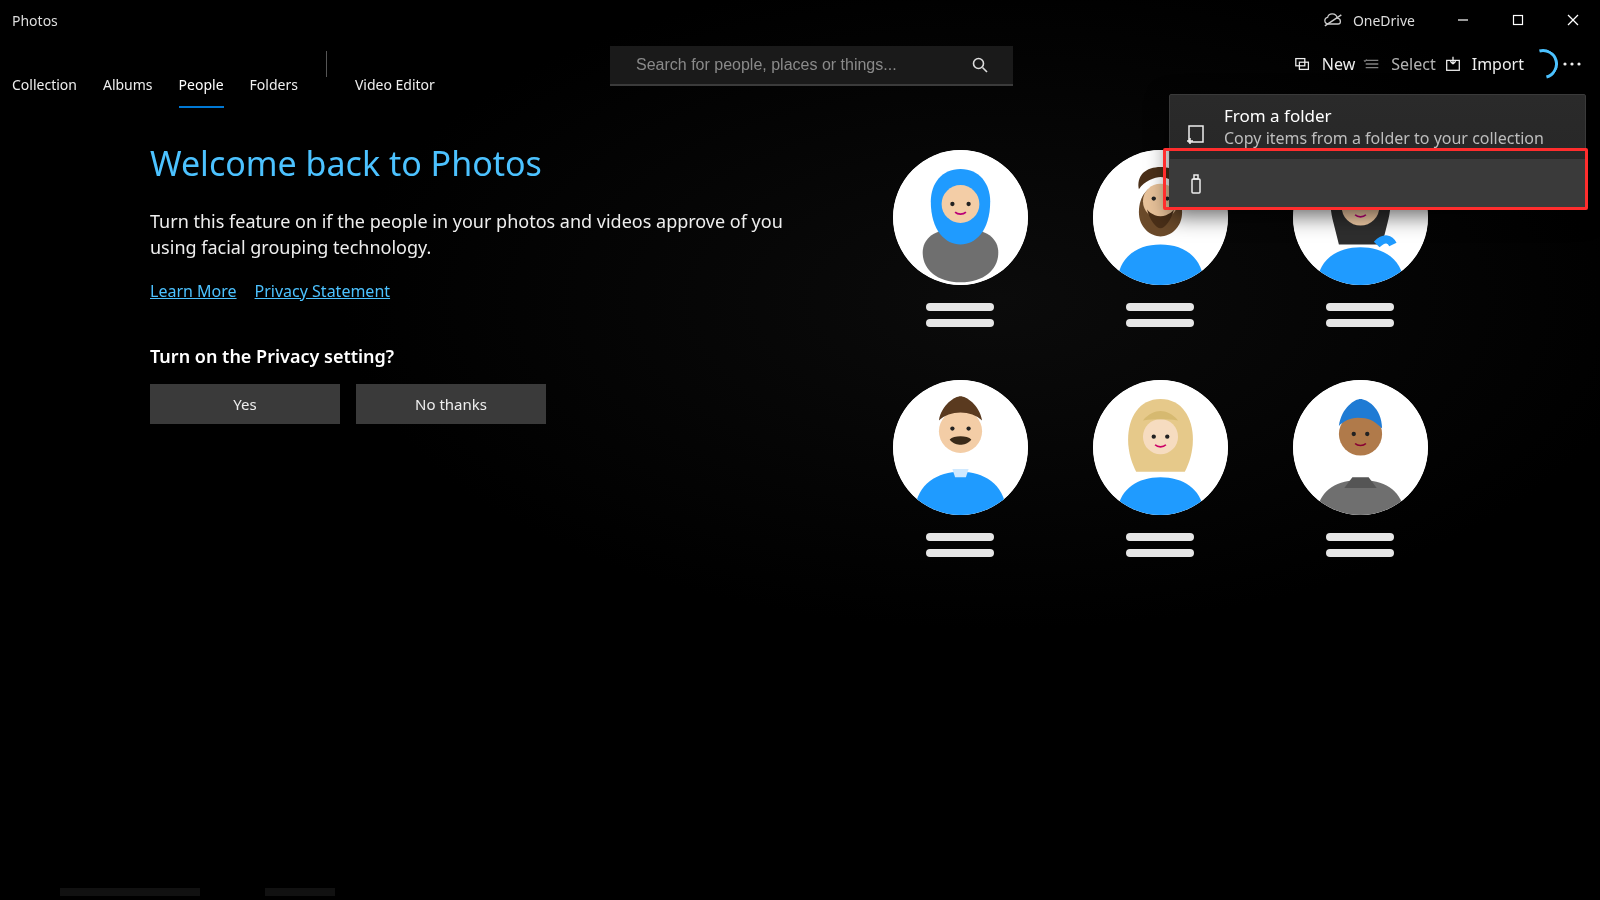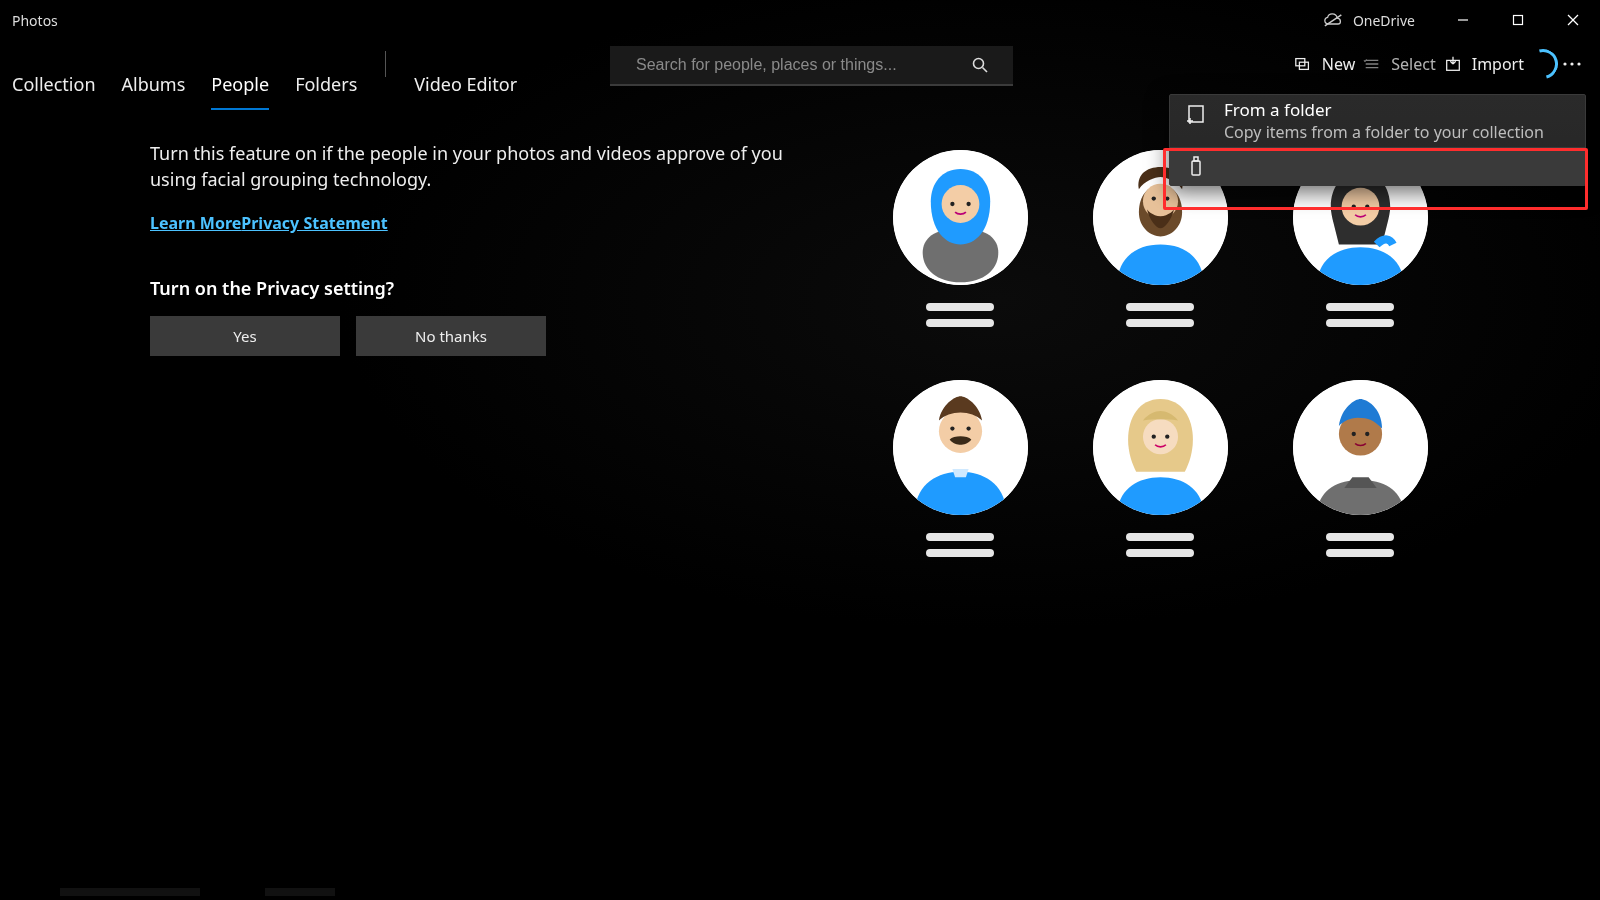--- a/index.html
+++ b/index.html
@@ -25,56 +25,56 @@
   .titlebar-right{position:absolute;right:0;top:0;display:flex;align-items:center;height:40px;}
   .onedrive{display:flex;align-items:center;gap:8px;margin-right:20px;font-size:14px;color:#ddd;}
   .onedrive-icon{width:22px;height:14px;position:relative;}
   .onedrive-icon svg{display:block}
   .win-btn{width:55px;height:40px;display:flex;align-items:center;justify-content:center;color:#eee;}
   .win-btn svg{width:12px;height:12px;display:block}
 
   
   .toolbar{display:flex;align-items:center;height:48px;padding:0 12px;gap:26px;position:relative;}
   .tabs{display:flex;align-items:center;gap:26px;margin-left:0;}
-  .tab{font-size:18px;color:#eee;padding:6px 0;position:relative;white-space:nowrap;margin-top:40px;}
+  .tab{font-size:14px;color:#eee;padding:6px 0;position:relative;white-space:nowrap;margin-top:40px;}
   .tab.active{color:#fff;}
   .tab.active::after{content:"";position:absolute;left:0;right:0;bottom:-8px;height:2px;background:#0078d4;}
   .tab-sep{width:1px;height:26px;background:#555;margin:0 2px;}
 
   .searchbox{position:absolute;left:610px;top:6px;width:355px;height:38px;background:var(--search-bg);display:flex;align-items:center;padding:0 24px;border-bottom:2px solid #3b3b3b;justify-content:space-between;}
   .searchbox input{flex:1;background:transparent;border:none;outline:none;color:#eee;font-size:16px;}
   .searchbox input::placeholder{color:#8a8a8a;}
   .searchbox .search-icon{width:18px;height:18px;color:#ddd;}
 
   .actions{position:absolute;right:14px;top:0;display:flex;align-items:center;height:48px;}
   .action{display:flex;align-items:center;gap:10px;font-size:16px;color:#eee;padding:6px 4px;}
   .action svg{width:18px;height:18px;display:block}
   .spinner{width:24px;height:24px;border:3px solid transparent;border-top-color:#4cc2ff;border-right-color:#4cc2ff;border-radius:50%;transform:rotate(30deg);}
   .more svg{width:20px;height:6px}
 
   
   .content{position:absolute;left:150px;top:140px;width:640px;}
   .headline{color:var(--accent);font-size:34px;font-weight:400;margin:0 0 22px 0;}
   .para{font-size:18px;line-height:26px;color:#eee;margin:0 0 20px 0;}
-  .links{display:flex;margin-top:2px;font-weight:bold;}
+  .links{display:flex;gap:18px;margin-top:2px;}
   .link{color:#4cc2ff;text-decoration:underline;font-size:16px;}
   .prompt{font-size:18px;font-weight:600;margin:42px 0 16px 0;}
   .btns{display:flex;gap:16px;}
   .btn{width:190px;height:40px;display:flex;align-items:center;justify-content:center;background:var(--btn-bg);font-size:15px;color:#eee;}
 
   
   .avatars{position:absolute;left:860px;top:150px;display:grid;grid-template-columns:repeat(3,200px);grid-template-rows:repeat(2,230px);gap:0;}
   .acell{display:flex;flex-direction:column;align-items:center;gap:18px;}
   .avatar{width:135px;height:135px;border-radius:50%;overflow:hidden;background:#fff;position:relative;}
   .name-bars{display:flex;flex-direction:column;gap:8px;align-items:center;}
   .bar{width:68px;height:8px;border-radius:4px;background:#e6e6e6;}
 
   
   .menu{position:absolute;right:14px;top:94px;width:415px;background:linear-gradient(#2a2a2a,#262626);border:1px solid #3a3a3a;border-radius:2px;overflow:hidden;box-shadow:0 6px 22px rgba(0,0,0,.6);}
-  .menu-item{display:flex;align-items:flex-start;gap:14px;padding:4px 14px;}
+  .menu-item{display:flex;align-items:flex-end;gap:14px;padding:10px 14px;}
   .menu-item .mi-icon{width:26px;height:26px;flex:none;color:#eee;margin-top:4px;}
   .menu-item .mi-icon svg{width:24px;height:24px;display:block}
   .mi-title{font-size:17px;color:#fff;line-height:22px;}
   .mi-sub{font-size:16px;color:#bdbdbd;}
   .menu-item.hover{background:#3a3a3a;}
   .menu-highlight{position:absolute;right:12px;top:148px;width:419px;height:56px;border:3px solid #ff2d2d;border-radius:2px;pointer-events:none;}
 
   
   .bottom-edge{position:absolute;left:60px;bottom:4px;width:140px;height:8px;background:#111;}
   .bottom-edge2{position:absolute;left:265px;bottom:4px;width:70px;height:8px;background:#111;}
@@ -170,20 +170,21 @@
               <circle cx="3" cy="3" r="1.6" fill="#eee"></circle>
               <circle cx="10" cy="3" r="1.6" fill="#eee"></circle>
               <circle cx="17" cy="3" r="1.6" fill="#eee"></circle>
             </svg>
         </span>
       </div>
     </div>
   </div>
 
   <div class="content">
+    <h1 class="headline">Welcome back to Photos</h1>
     <p class="para">Turn this feature on if the people in your photos and videos approve of you using facial grouping technology.</p>
     <div class="links">
       <a class="link">Learn More</a>
       <a class="link">Privacy Statement</a>
     </div>
     <div class="prompt">Turn on the Privacy setting?</div>
     <div class="btns">
       <div class="btn">Yes</div>
       <div class="btn">No thanks</div>
     </div>

